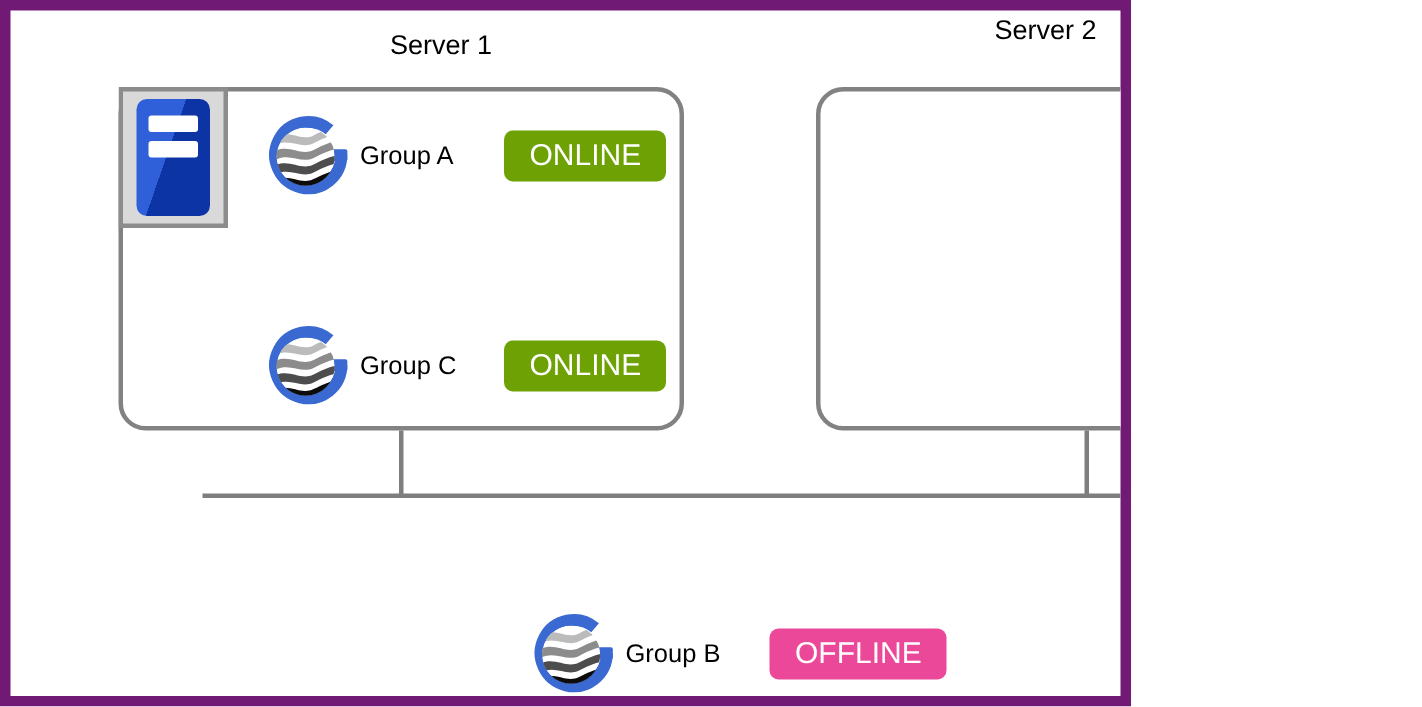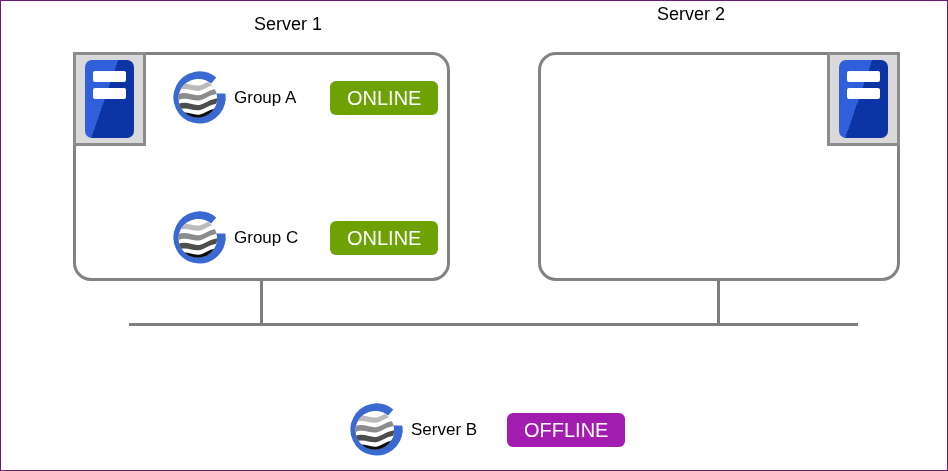--- a/index.html
+++ b/index.html
@@ -1,18 +1,18 @@
 <!DOCTYPE html>
 <html><head>
 <meta charset="utf-8">
 <style>
   html,body { margin:0; padding:0; background:#fff; }
   .page {
-    position:relative; width:948px; height:471px; box-sizing:border-box;
-    border:1px solid #701a75; background:#ffffff; overflow:hidden;
+    position:relative; width:754px; height:471px; box-sizing:border-box;
+    border:7px solid #701a75; background:#ffffff; overflow:hidden;
     font-family:"Liberation Sans", sans-serif; color:#000;
   }
   .server-title {
     position:absolute; width:200px; height:24px; line-height:24px;
     text-align:center; font-size:18px; color:#000;
   }
   .t1 { left:187px; top:11px; }
   .t2 { left:590px; top:1px; }
   .server-box {
     position:absolute; box-sizing:border-box;
@@ -109,17 +109,17 @@
     </svg>
 
   <div class="connector c1"></div>
   <div class="connector c2"></div>
   <div class="bus"></div>
 
   <div class="group-row rowB">
     <svg class="group-icon">
         <use href="#sym-group"></use>
       </svg>
-    <span class="group-label">Server B</span>
-    <span class="badge offline" style="background: #a21caf;">OFFLINE</span>
+    <span class="group-label">Group B</span>
+    <span class="badge offline" style="background: #ec4899;">OFFLINE</span>
   </div>
 
 </div>
 
 </body></html>

